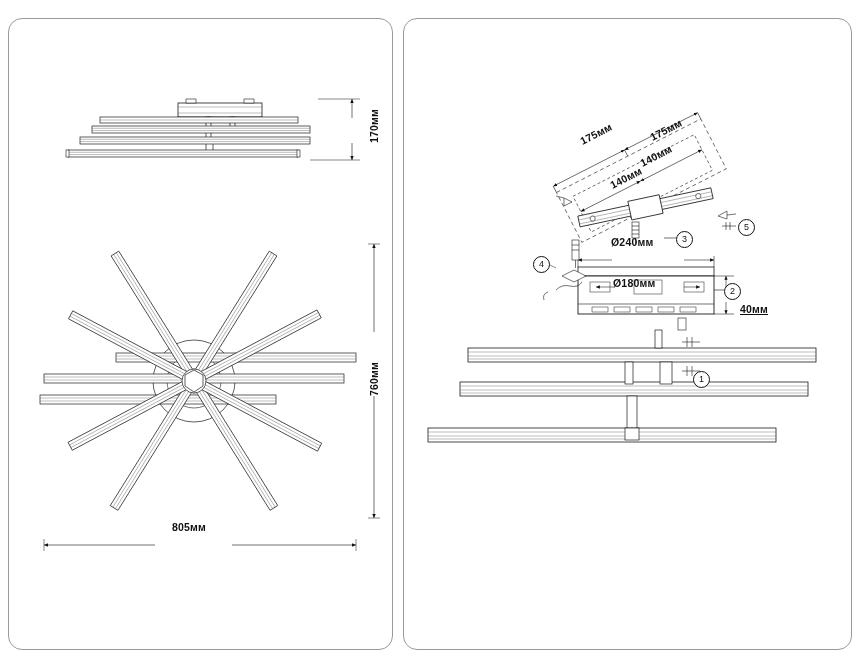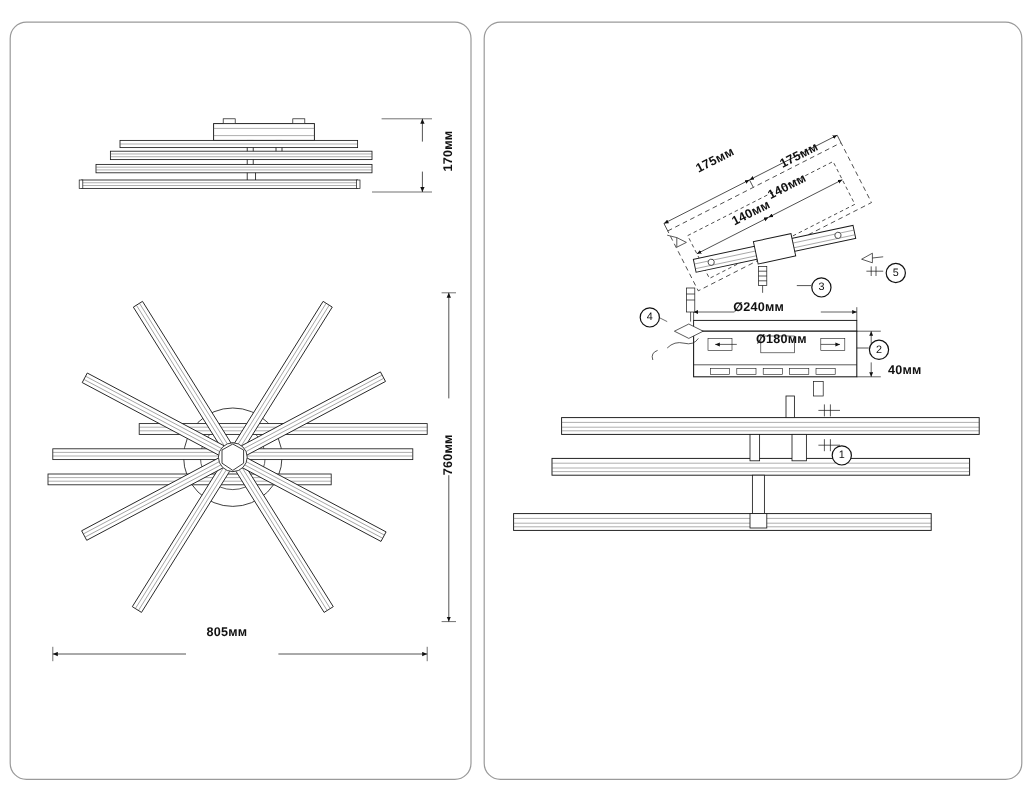--- a/index.html
+++ b/index.html
@@ -380,25 +380,25 @@
   <div class="dimtext bold" style="left:172px; top:521px;">805мм</div>
 
   <div class="dimtext bold" style="left:578px; top:136px; transform:rotate(-27deg); transform-origin:left top;">175мм</div>
 
   <div class="dimtext bold" style="left:648px; top:132px; transform:rotate(-27deg); transform-origin:left top;">175мм</div>
 
   <div class="dimtext bold" style="left:638px; top:158px; transform:rotate(-27deg); transform-origin:left top;">140мм</div>
 
   <div class="dimtext bold" style="left:608px; top:180px; transform:rotate(-27deg); transform-origin:left top;">140мм</div>
 
-  <div class="dimtext bold" style="left:611px; top:250px;">Ø240мм</div>
-
-  <div class="dimtext bold" style="left:613px; top:277px;margin-left:17px;">Ø180мм</div>
-
-  <div class="dimtext bold" style="left:740px; top:303px;">40мм</div>
+  <div class="dimtext bold" style="left:611px; top:236px;">Ø240мм</div>
+
+  <div class="dimtext bold" style="left:613px; top:277px;">Ø180мм</div>
+
+  <div class="dimtext bold" style="left:740px; top:303px;text-decoration:underline;">40мм</div>
 
   <div class="callout" style="left:693px; top:371px;">1</div>
   <div class="callout" style="left:724px; top:283px;">2</div>
   <div class="callout" style="left:676px; top:231px;">3</div>
   <div class="callout" style="left:533px; top:256px;">4</div>
   <div class="callout" style="left:738px; top:219px;">5</div>
 
 </div>
 
 </body></html>

